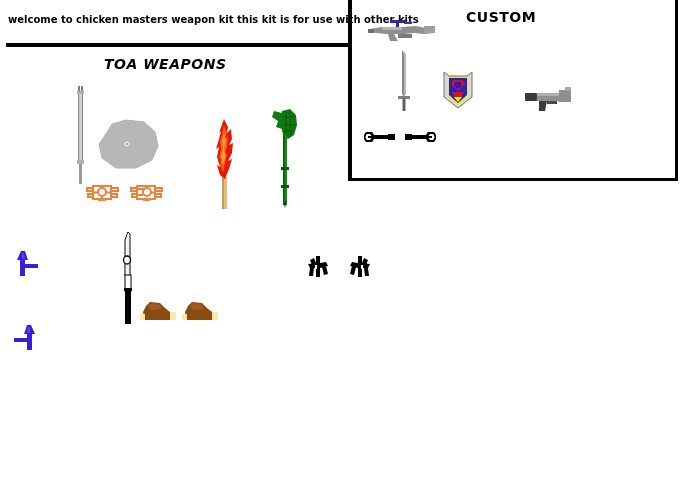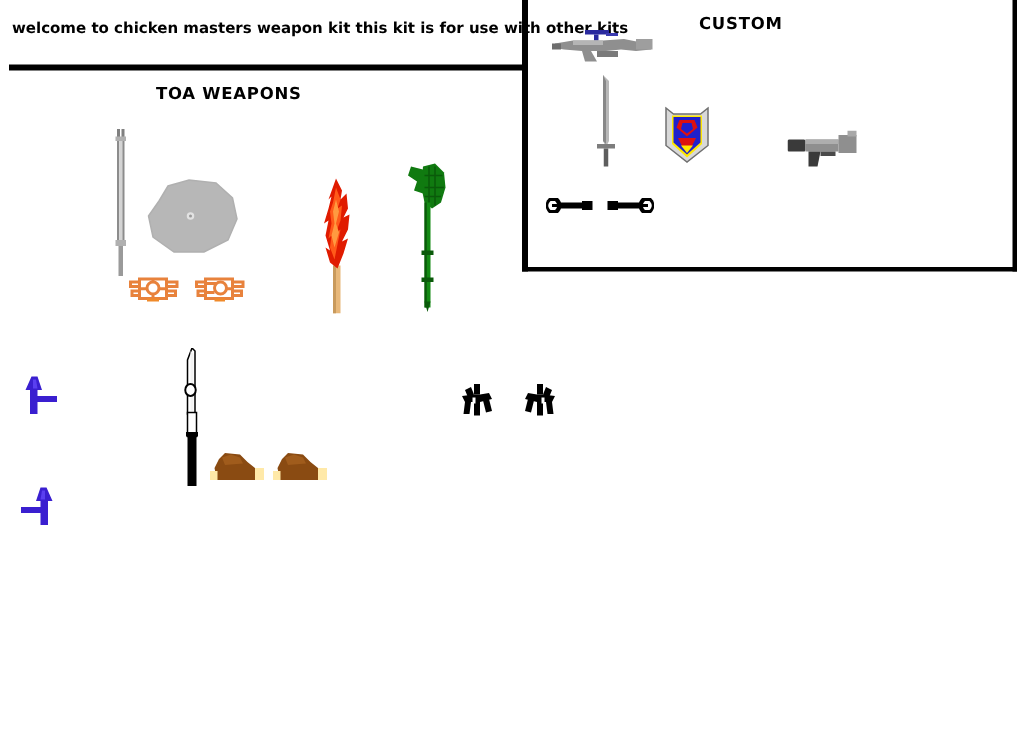--- a/index.html
+++ b/index.html
@@ -55,26 +55,26 @@
     border-left: 4px solid #000000;
     border-bottom: 3px solid #000000;
     border-right: 3px solid #000000;
     box-sizing: border-box;
     pointer-events: none;
   }
   .section-title {
     position: absolute;
     font-family: "DejaVu Sans", sans-serif;
     font-weight: bold;
-    font-size: 11px;
+    font-size: 14px;
     letter-spacing: 0.5px;
     color: #000000;
     white-space: nowrap;
   }
-  #title-toa { left: 104px; top: 56px; }
+  #title-toa { left: 104px; top: 56px; font-style: italic; }
   #title-custom { left: 466px; top: 9px; }
 
   
   .sprite {
     position: absolute;
     image-rendering: pixelated;
   }
   .sprite svg { display: block; }
 </style>
 </head>

